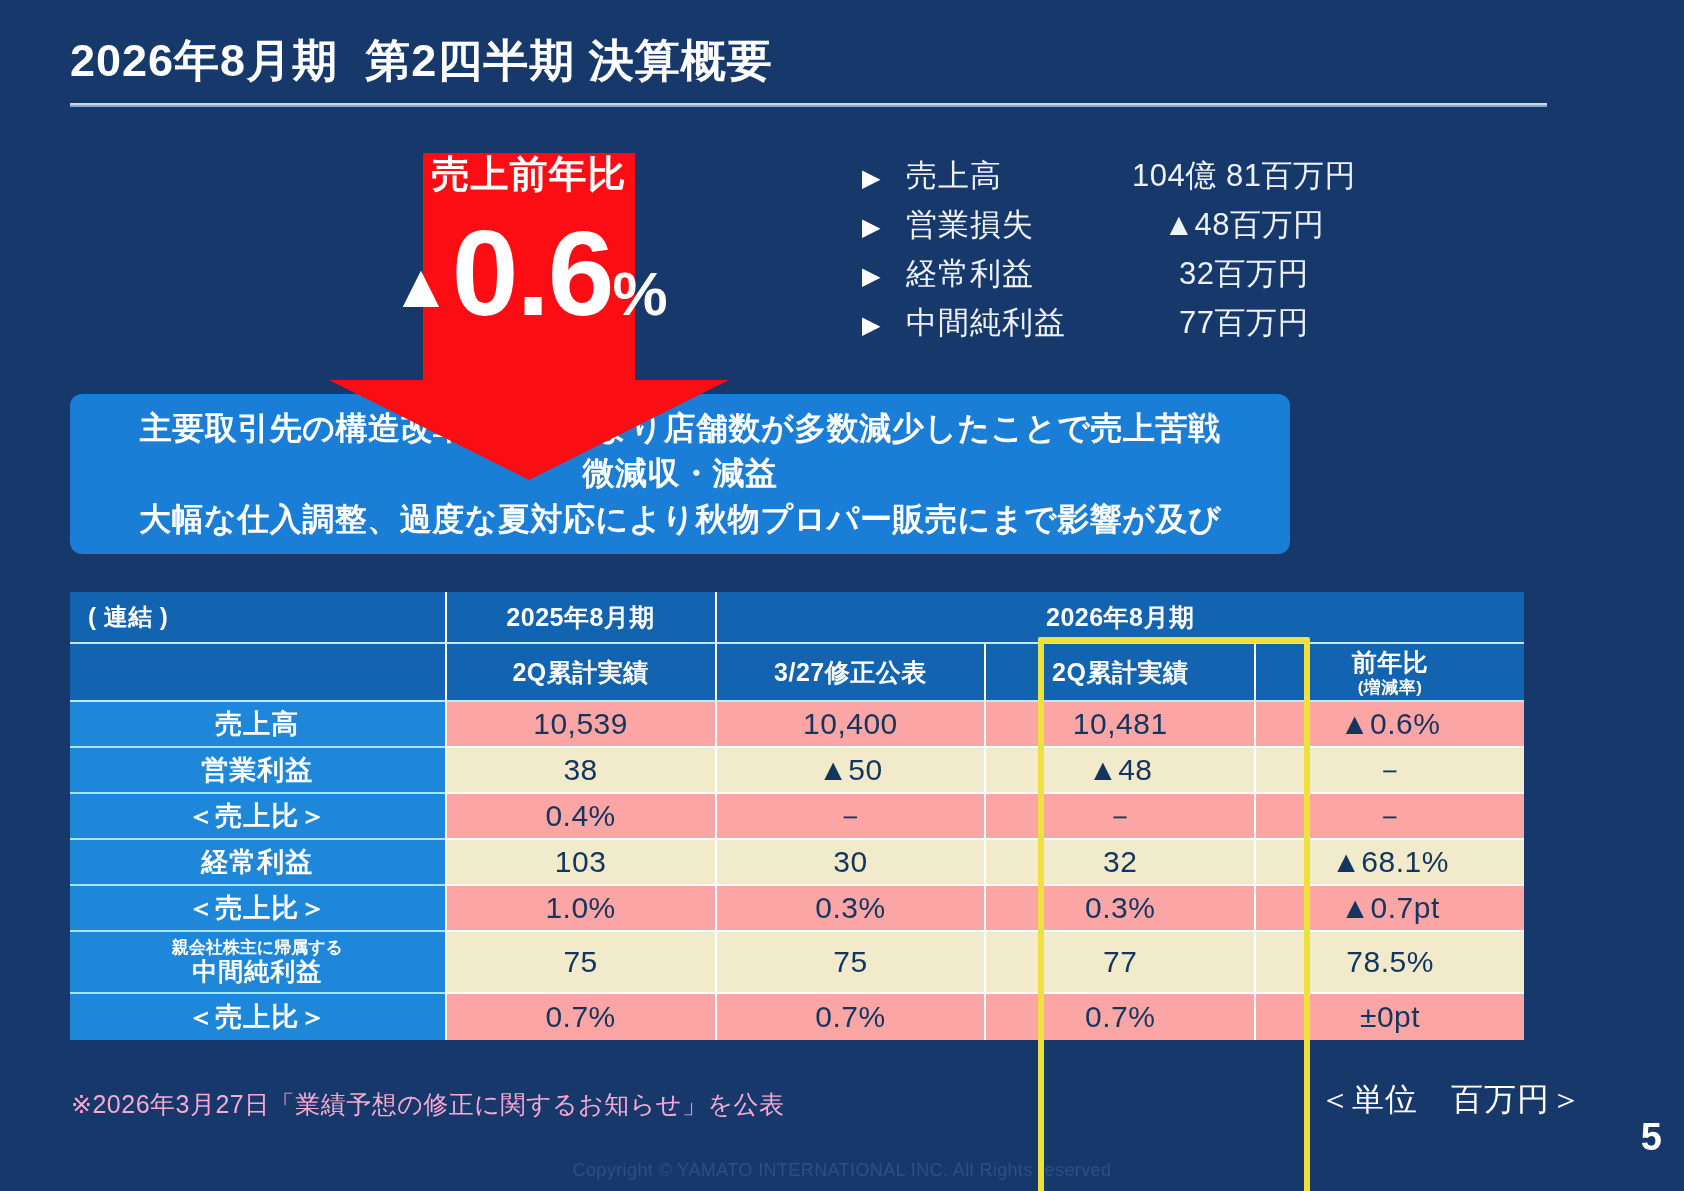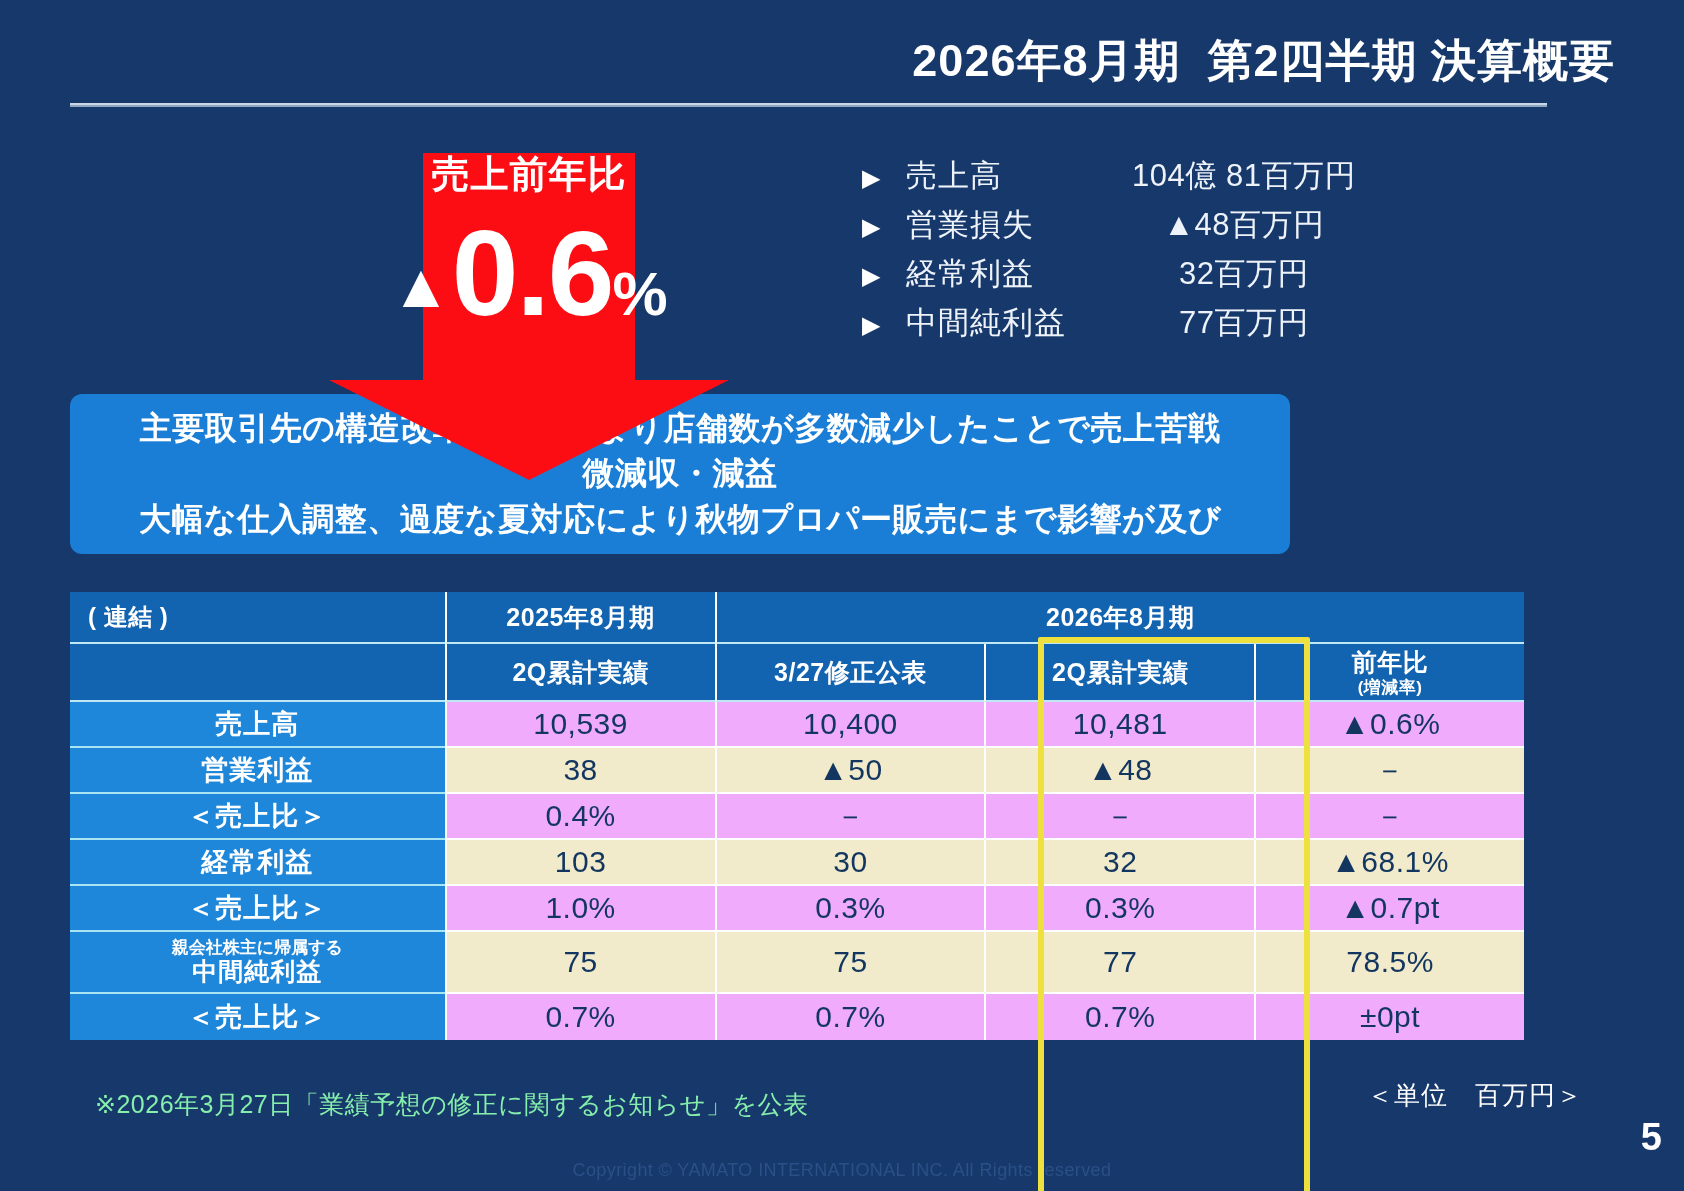--- a/index.html
+++ b/index.html
@@ -9,21 +9,21 @@
     font-family:"Liberation Sans","DejaVu Sans",sans-serif;
     color:#ffffff;
     overflow:hidden;
     position:relative;
   }
 
   
   #title-block { position:absolute; left:70px; top:36px; width:1545px; }
   #page-title {
     font-size:45px; font-weight:bold; letter-spacing:1px;
-    color:#ffffff; white-space:pre; line-height:1.1;text-align:right;
+    color:#ffffff; white-space:pre; line-height:1.1;
   }
   #title-rule {
     margin-top:17px; height:4px; width:1477px;
     background:linear-gradient(to bottom,#c9d6e6 0%,#c9d6e6 50%,#8fa6c2 50%,#8fa6c2 100%);
   }
 
   
   #arrow-badge { position:absolute; left:423px; top:153px; width:212px; }
   #arrow-body {
     width:212px; height:227px; background:#fc0d13;
@@ -88,38 +88,38 @@
     text-align:center; font-size:27px; letter-spacing:1px;
     border-bottom:2px solid #a9e4f2; height:46px;
   }
   .row-label .sub-small { display:block; font-size:17px; font-weight:bold; line-height:1.15; letter-spacing:0; }
   .row-label .sub-main { display:block; font-size:25px; font-weight:bold; line-height:1.15; }
 
   .cell {
     text-align:center; font-size:30px; color:#12365f; font-weight:normal;
     border-bottom:2px solid #ffffff; height:46px; letter-spacing:0.5px;
   }
-  .odd  { background:#f0abfc; }
+  .odd  { background:#fca5a5; }
   .even { background:#f2ebcb; }
   .cell-sep { border-left:2px solid #ffffff; }
 
   
   #highlight-box {
     position:absolute; left:968px; top:45px; width:272px; height:993px;
     border:6px solid #ede03f; pointer-events:none; z-index:5; border-radius:2px;
   }
 
   
   #footnote {
-    position:absolute; left:95px; top:1088px;
-    font-size:25px; color:#86efac; letter-spacing:0.5px; white-space:nowrap;
+    position:absolute; left:71px; top:1088px;
+    font-size:25px; color:#f9a8d4; letter-spacing:0.5px; white-space:nowrap;
   }
   #unit-note {
     position:absolute; right:101px; top:1078px;
-    font-size:26px; color:#ffffff; letter-spacing:1px; white-space:nowrap;
+    font-size:32px; color:#ffffff; letter-spacing:1px; white-space:nowrap;
   }
   #page-number {
     position:absolute; right:22px; top:1116px;
     font-size:38px; font-weight:bold; color:#ffffff;
   }
   #copyright {
     position:absolute; left:0; right:0; top:1160px; text-align:center;
     font-size:18px; color:#2a5087; letter-spacing:0.4px;
   }
 </style>

